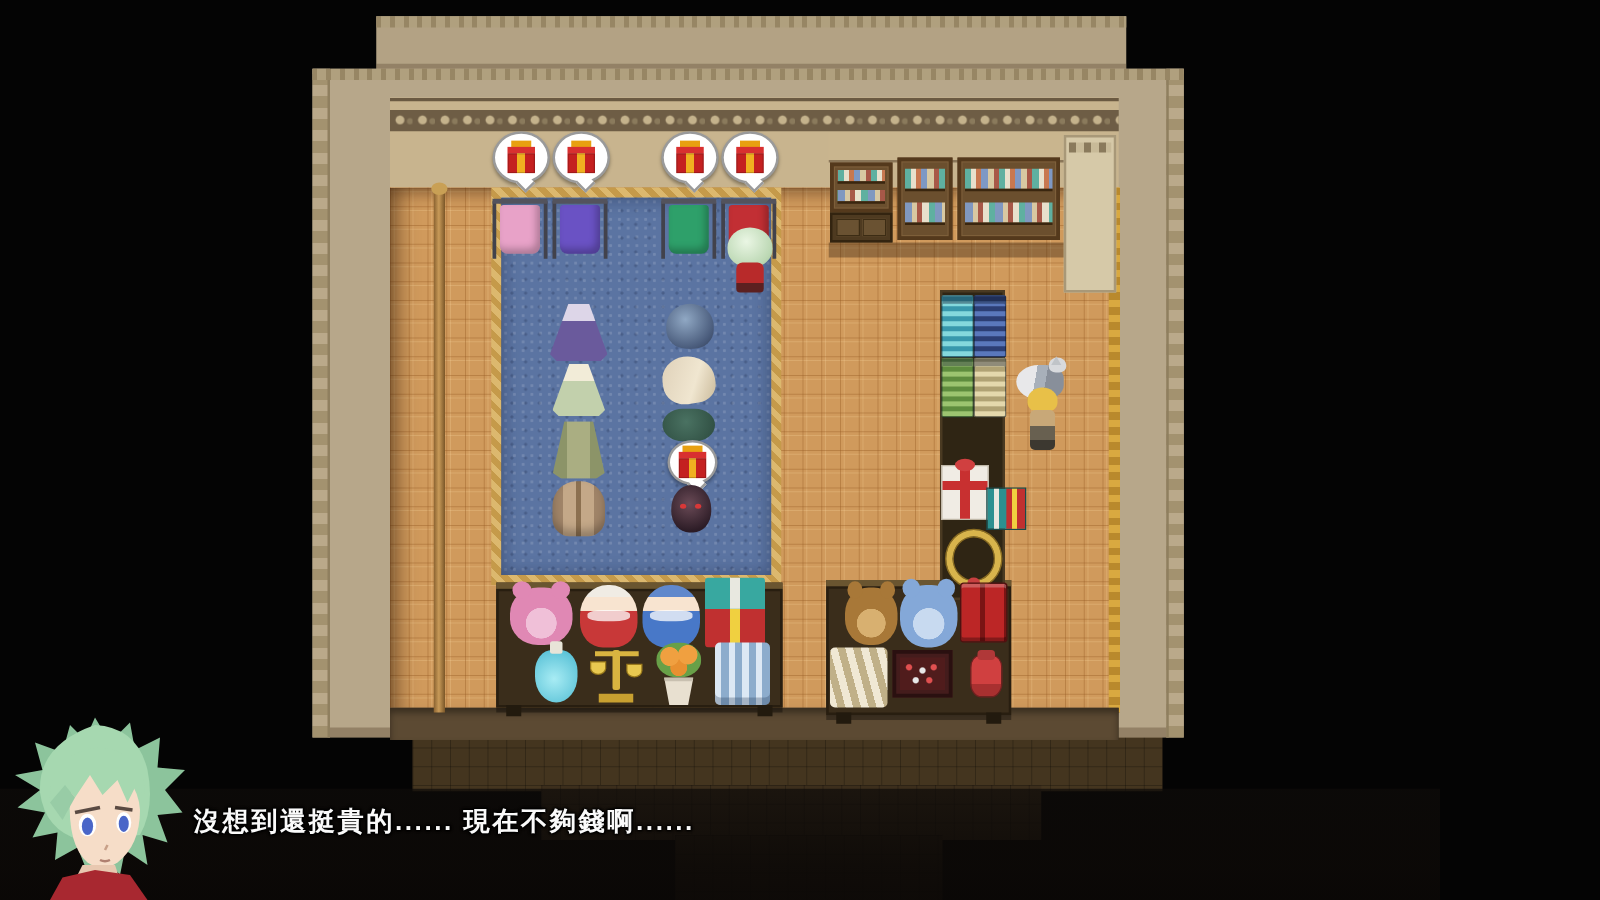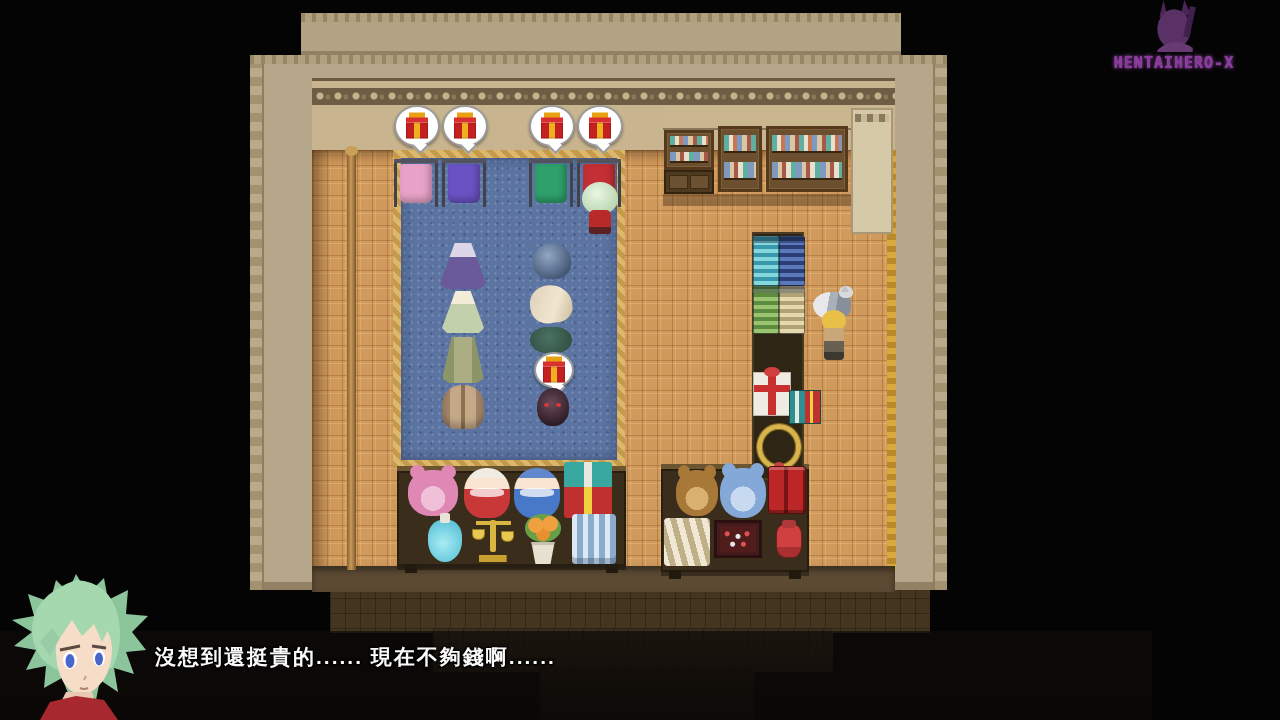--- a/index.html
+++ b/index.html
@@ -299,24 +299,14 @@
       <ellipse cx="99" cy="87" rx="4" ry="6.5" fill="#4a66c8"></ellipse>
       <path d="M60 78 L80 74" stroke="#5a4a42" stroke-width="3" fill="none"></path>
       <path d="M92 74 L106 76" stroke="#5a4a42" stroke-width="3" fill="none"></path>
       <path d="M86 104 L84 108" stroke="#c8a088" stroke-width="2" fill="none"></path>
       <path d="M80 116 Q84 118 88 116" stroke="#b08070" stroke-width="2" fill="none"></path>
       <path d="M66 120 L92 120 L96 132 L60 132 Z" fill="#e8c8b0"></path>
       <path d="M40 148 L50 130 L76 124 L104 128 L118 148 Z" fill="#a82830"></path>
     </svg>
   </div>
 
-  <div class="abs" id="watermark">
-    <svg width="86" height="52" viewBox="0 0 80 50" style="opacity:.85">
-      <path d="M30 0 L34 18 L26 16 Z" fill="#5a2a66"></path>
-      <path d="M50 0 L46 16 L56 14 Z" fill="#5a2a66"></path>
-      <ellipse cx="40" cy="28" rx="16" ry="19" fill="#6a3a78"></ellipse>
-      <rect x="52" y="6" width="6" height="30" fill="#4a2458" transform="rotate(12 55 21)"></rect>
-      <path d="M24 48 Q40 34 58 46 L58 50 L24 50 Z" fill="#7a4488"></path>
-    </svg>
-    <div id="wmText">HENTAIHERO-X</div>
-  </div>
 
 </div>
 
 </body></html>

